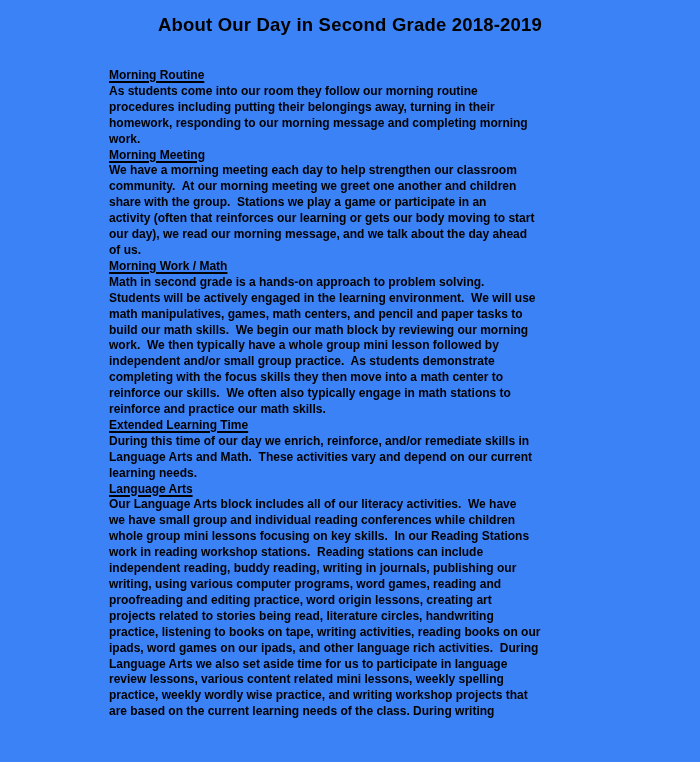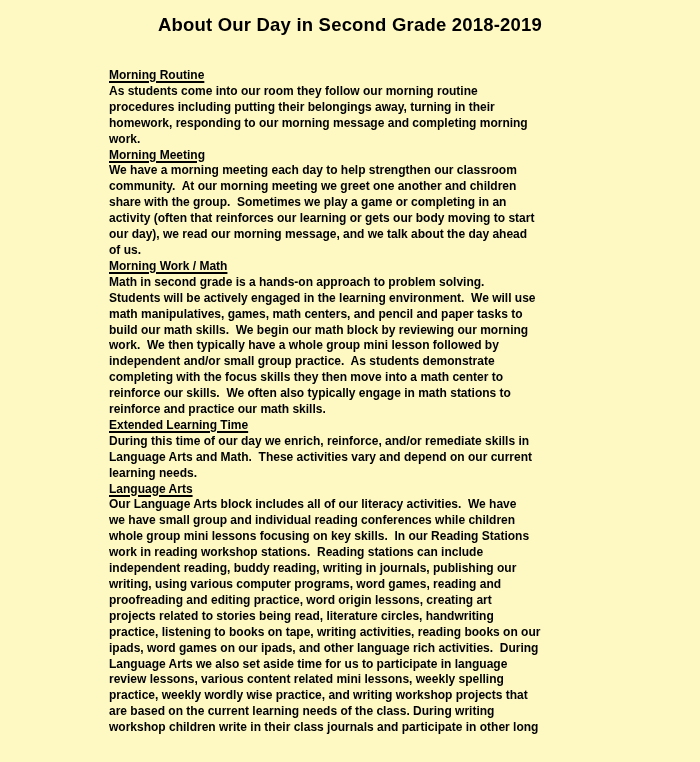--- a/index.html
+++ b/index.html
@@ -4,21 +4,21 @@
 <style>
   html, body {
     margin: 0;
     padding: 0;
     background: #ffffff;
   }
   .page {
     position: relative;
     width: 700px;
     height: 762px;
-    background: #fef9c3;
+    background: #3b82f6;
     overflow: hidden;
     font-family: "Liberation Sans", sans-serif;
     font-weight: bold;
     color: #000000;
   }
   .doc-title {
     position: absolute;
     top: 14px;
     left: 0;
     width: 100%;
@@ -55,21 +55,21 @@
   <h1 class="doc-title">About Our Day in Second Grade 2018-2019</h1>
   <div class="doc-body" id="doc-body">
       <div class="section-heading">Morning Routine</div>
       <div class="text-line">As students come into our room they follow our morning routine</div>
       <div class="text-line">procedures including putting their belongings away, turning in their</div>
       <div class="text-line">homework, responding to our morning message and completing morning</div>
       <div class="text-line">work.</div>
       <div class="section-heading">Morning Meeting</div>
       <div class="text-line">We have a morning meeting each day to help strengthen our classroom</div>
       <div class="text-line">community.  At our morning meeting we greet one another and children</div>
-      <div class="text-line">share with the group.  Sometimes we play a game or completing in an</div>
+      <div class="text-line">share with the group.  Stations we play a game or participate in an</div>
       <div class="text-line">activity (often that reinforces our learning or gets our body moving to start</div>
       <div class="text-line">our day), we read our morning message, and we talk about the day ahead</div>
       <div class="text-line">of us.</div>
       <div class="section-heading">Morning Work / Math</div>
       <div class="text-line">Math in second grade is a hands-on approach to problem solving.</div>
       <div class="text-line">Students will be actively engaged in the learning environment.  We will use</div>
       <div class="text-line">math manipulatives, games, math centers, and pencil and paper tasks to</div>
       <div class="text-line">build our math skills.  We begin our math block by reviewing our morning</div>
       <div class="text-line">work.  We then typically have a whole group mini lesson followed by</div>
       <div class="text-line">independent and/or small group practice.  As students demonstrate</div>
@@ -88,15 +88,14 @@
       <div class="text-line">independent reading, buddy reading, writing in journals, publishing our</div>
       <div class="text-line">writing, using various computer programs, word games, reading and</div>
       <div class="text-line">proofreading and editing practice, word origin lessons, creating art</div>
       <div class="text-line">projects related to stories being read, literature circles, handwriting</div>
       <div class="text-line">practice, listening to books on tape, writing activities, reading books on our</div>
       <div class="text-line">ipads, word games on our ipads, and other language rich activities.  During</div>
       <div class="text-line">Language Arts we also set aside time for us to participate in language</div>
       <div class="text-line">review lessons, various content related mini lessons, weekly spelling</div>
       <div class="text-line">practice, weekly wordly wise practice, and writing workshop projects that</div>
       <div class="text-line">are based on the current learning needs of the class. During writing</div>
-      <div class="text-line">workshop children write in their class journals and participate in other long</div>
     </div>
 </div>
 
 </body></html>

